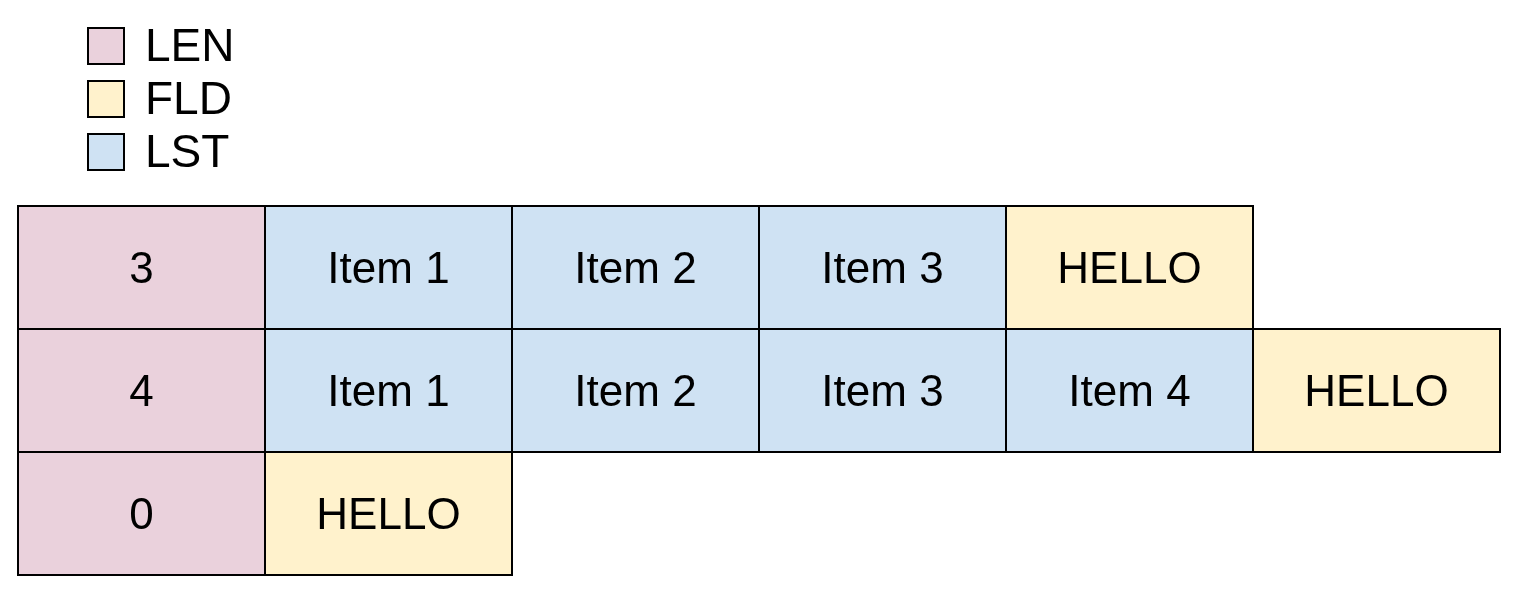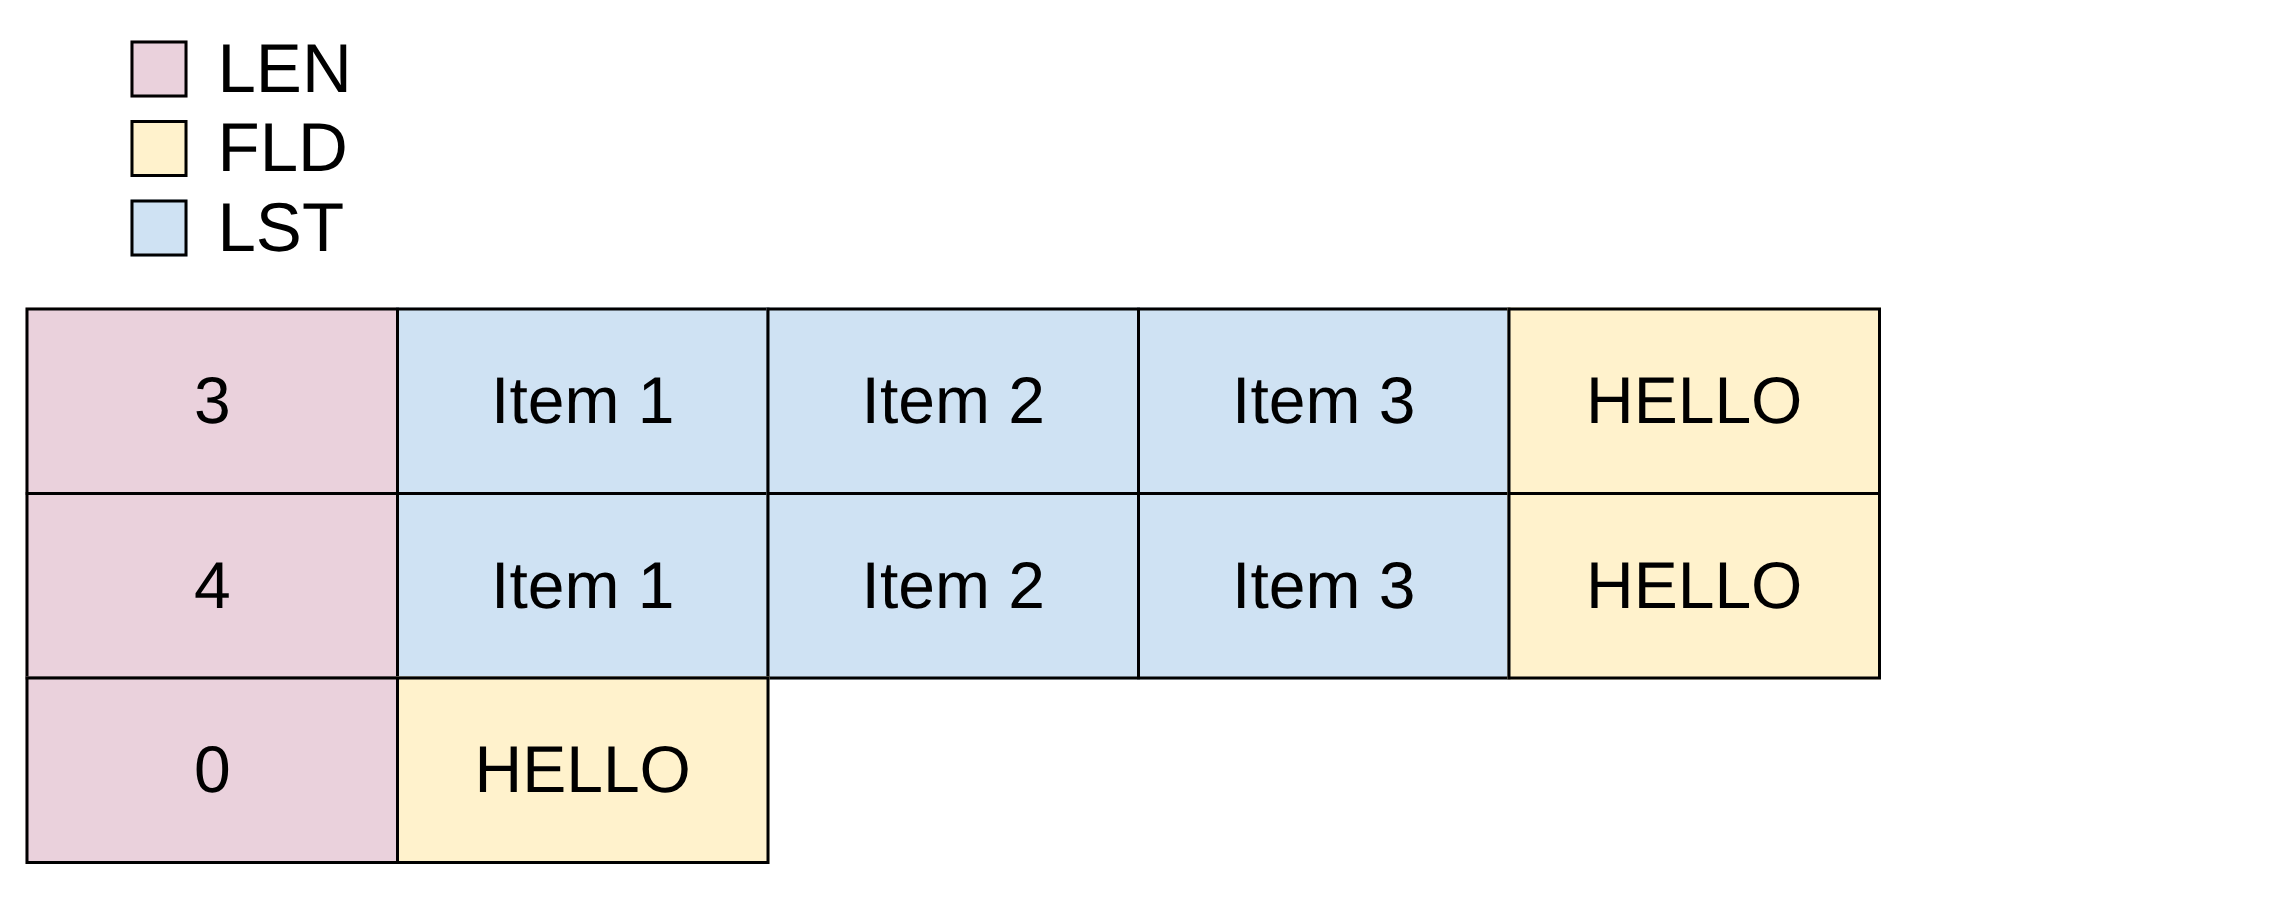--- a/index.html
+++ b/index.html
@@ -92,20 +92,21 @@
     <div class="cell" style="background: rgb(207, 226, 243);">Item 2</div>
     <div class="cell" style="background: rgb(207, 226, 243);">Item 3</div>
     <div class="cell" style="background: rgb(255, 242, 204);">HELLO</div>
   </div>
 
   <div class="grid-row">
     <div class="cell" style="background: rgb(234, 209, 220);">4</div>
     <div class="cell" style="background: rgb(207, 226, 243);">Item 1</div>
     <div class="cell" style="background: rgb(207, 226, 243);">Item 2</div>
     <div class="cell" style="background: rgb(207, 226, 243);">Item 3</div>
+    <div class="cell" style="background: rgb(207, 226, 243);">Item 4</div>
     <div class="cell" style="background: rgb(255, 242, 204);">HELLO</div>
   </div>
 
   <div class="grid-row">
     <div class="cell" style="background: rgb(234, 209, 220);">0</div>
     <div class="cell" style="background: rgb(255, 242, 204);">HELLO</div>
   </div>
 
 </div>
 

